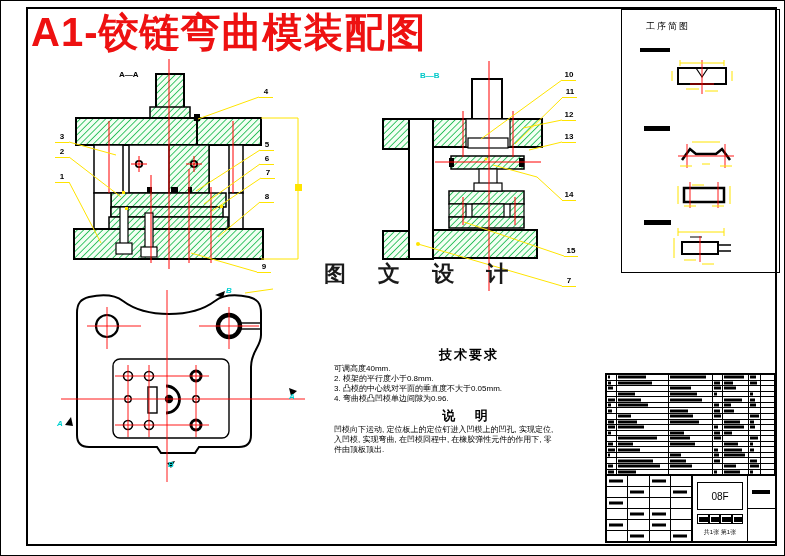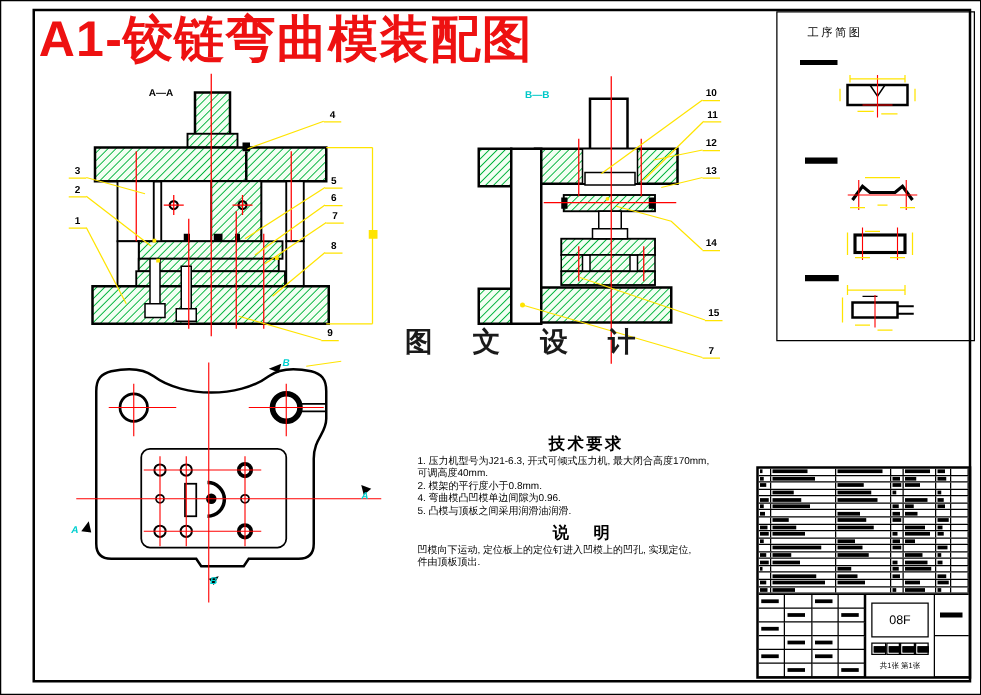--- a/index.html
+++ b/index.html
@@ -245,27 +245,27 @@
   <span class="balloon" style="left:561px;top:69px;">10</span>
   <span class="balloon" style="left:562px;top:86px;">11</span>
   <span class="balloon" style="left:561px;top:109px;">12</span>
   <span class="balloon" style="left:561px;top:131px;">13</span>
   <span class="balloon" style="left:561px;top:189px;">14</span>
   <span class="balloon" style="left:563px;top:245px;">15</span>
   <span class="balloon" style="left:561px;top:275px;">7</span>
 
   <div class="tech">
     <div class="tech-title">技术要求</div>
-    <div class="tech-line">1. 压力机型号为J21-6.3, 开式可倾式压力机, 最大闭合高度170mm,</div>
     <div class="tech-line">   可调高度40mm.</div>
     <div class="tech-line">2. 模架的平行度小于0.8mm.</div>
+    <div class="tech-line">3. 凸模的中心线对平面的垂直度不大于0.05mm.</div>
     <div class="tech-line">4. 弯曲模凸凹模单边间隙为0.96.</div>
-    <div class="tech-line">5. 凸模与顶板之间采用润滑油润滑.</div>
     <div class="notes-title">说  明</div>
     <div class="note-line">凹模向下运动, 定位板上的定位钉进入凹模上的凹孔, 实现定位,</div>
+    <div class="note-line">入凹模, 实现弯曲, 在凹模回程中, 在橡胶弹性元件的作用下, 零</div>
     <div class="note-line">件由顶板顶出.</div>
   </div>
 
   <div class="process-panel">
     <div class="process-title">工序简图</div>
     <div class="sep-bar" style="left:18px;top:38px;width:30px;height:4px;"></div>
     <div class="sep-bar" style="left:22px;top:116px;width:26px;height:5px;"></div>
     <div class="sep-bar" style="left:22px;top:210px;width:27px;height:5px;"></div>
 
     <svg class="abs" style="left:44px;top:48px;" width="72" height="38" viewBox="0 0 72 38">

